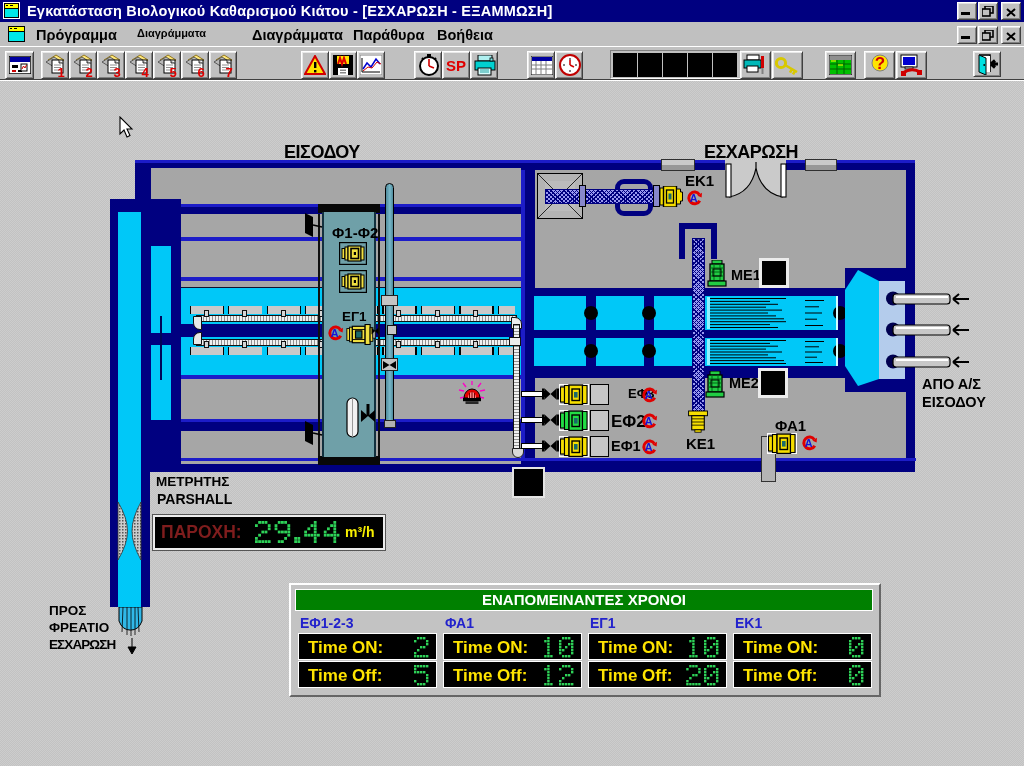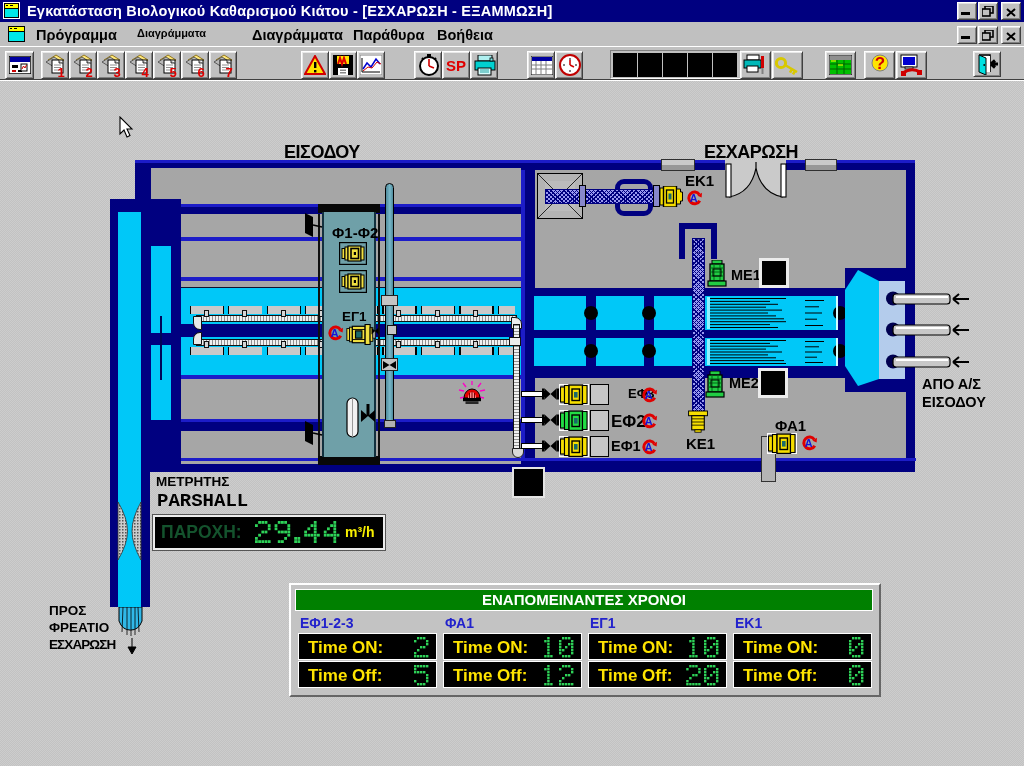--- a/index.html
+++ b/index.html
@@ -664,23 +664,23 @@
 <path d="M14 0 v4 M5 2 l3 4 M23 2 l-3 4 M1 9 l5 1 M27 9 l-5 1 M2 17 l5 -1 M26 17 l-5 -1"></path>
 </g>
 <path d="M6 17 a8 9 0 0 1 16 0 Z" fill="#e80000" stroke="#000"></path>
 <path d="M10 17 a4 6 0 0 1 8 0" fill="#ff8888" stroke="none"></path>
 <path d="M11.5 17 v-5 M14 17 v-6.5 M16.5 17 v-5" stroke="#700"></path>
 <rect x="5" y="17" width="18" height="3.2" fill="#000"></rect>
 <rect x="7.5" y="20.2" width="13" height="2.8" fill="#282828"></rect>
 </svg>
 <div class="abs" style="left:512px;top:467px;width:33px;height:31px;background:#000;border:2px solid #e4e4e4"></div>
 <div class="lbl" style="left:156px;top:475px;font-size:13.5px;">ΜΕΤΡΗΤΗΣ</div>
-<div class="lbl" style="left:157px;top:492px;font-size:19px;font-family:Liberation Mono, monospace;">PARSHALL</div>
+<div class="lbl" style="left:157px;top:492px;font-size:14px;">PARSHALL</div>
 <div class="abs" style="left:153px;top:515px;width:232px;height:35px;background:#000;border:2px solid #ececec;outline:1.5px solid #555"></div>
-<div class="abs" style="left:161px;top:522px;font-size:17.5px;color:#14532d;font-weight:bold">ΠΑΡΟΧΗ:</div>
+<div class="abs" style="left:161px;top:522px;font-size:17.5px;color:#7f1d1d;font-weight:bold">ΠΑΡΟΧΗ:</div>
 <svg class="abs" style="left:255px;top:521px" width="88" height="22">
       <rect x="3.2" y="0.0" width="2.8" height="2.8" fill="#2ed258"></rect>
       <rect x="6.4" y="0.0" width="2.8" height="2.8" fill="#2ed258"></rect>
       <rect x="9.6" y="0.0" width="2.8" height="2.8" fill="#2ed258"></rect>
       <rect x="0.0" y="3.2" width="2.8" height="2.8" fill="#2ed258"></rect>
       <rect x="12.8" y="3.2" width="2.8" height="2.8" fill="#2ed258"></rect>
       <rect x="12.8" y="6.4" width="2.8" height="2.8" fill="#2ed258"></rect>
       <rect x="6.4" y="9.6" width="2.8" height="2.8" fill="#2ed258"></rect>
       <rect x="9.6" y="9.6" width="2.8" height="2.8" fill="#2ed258"></rect>
       <rect x="3.2" y="12.8" width="2.8" height="2.8" fill="#2ed258"></rect>

